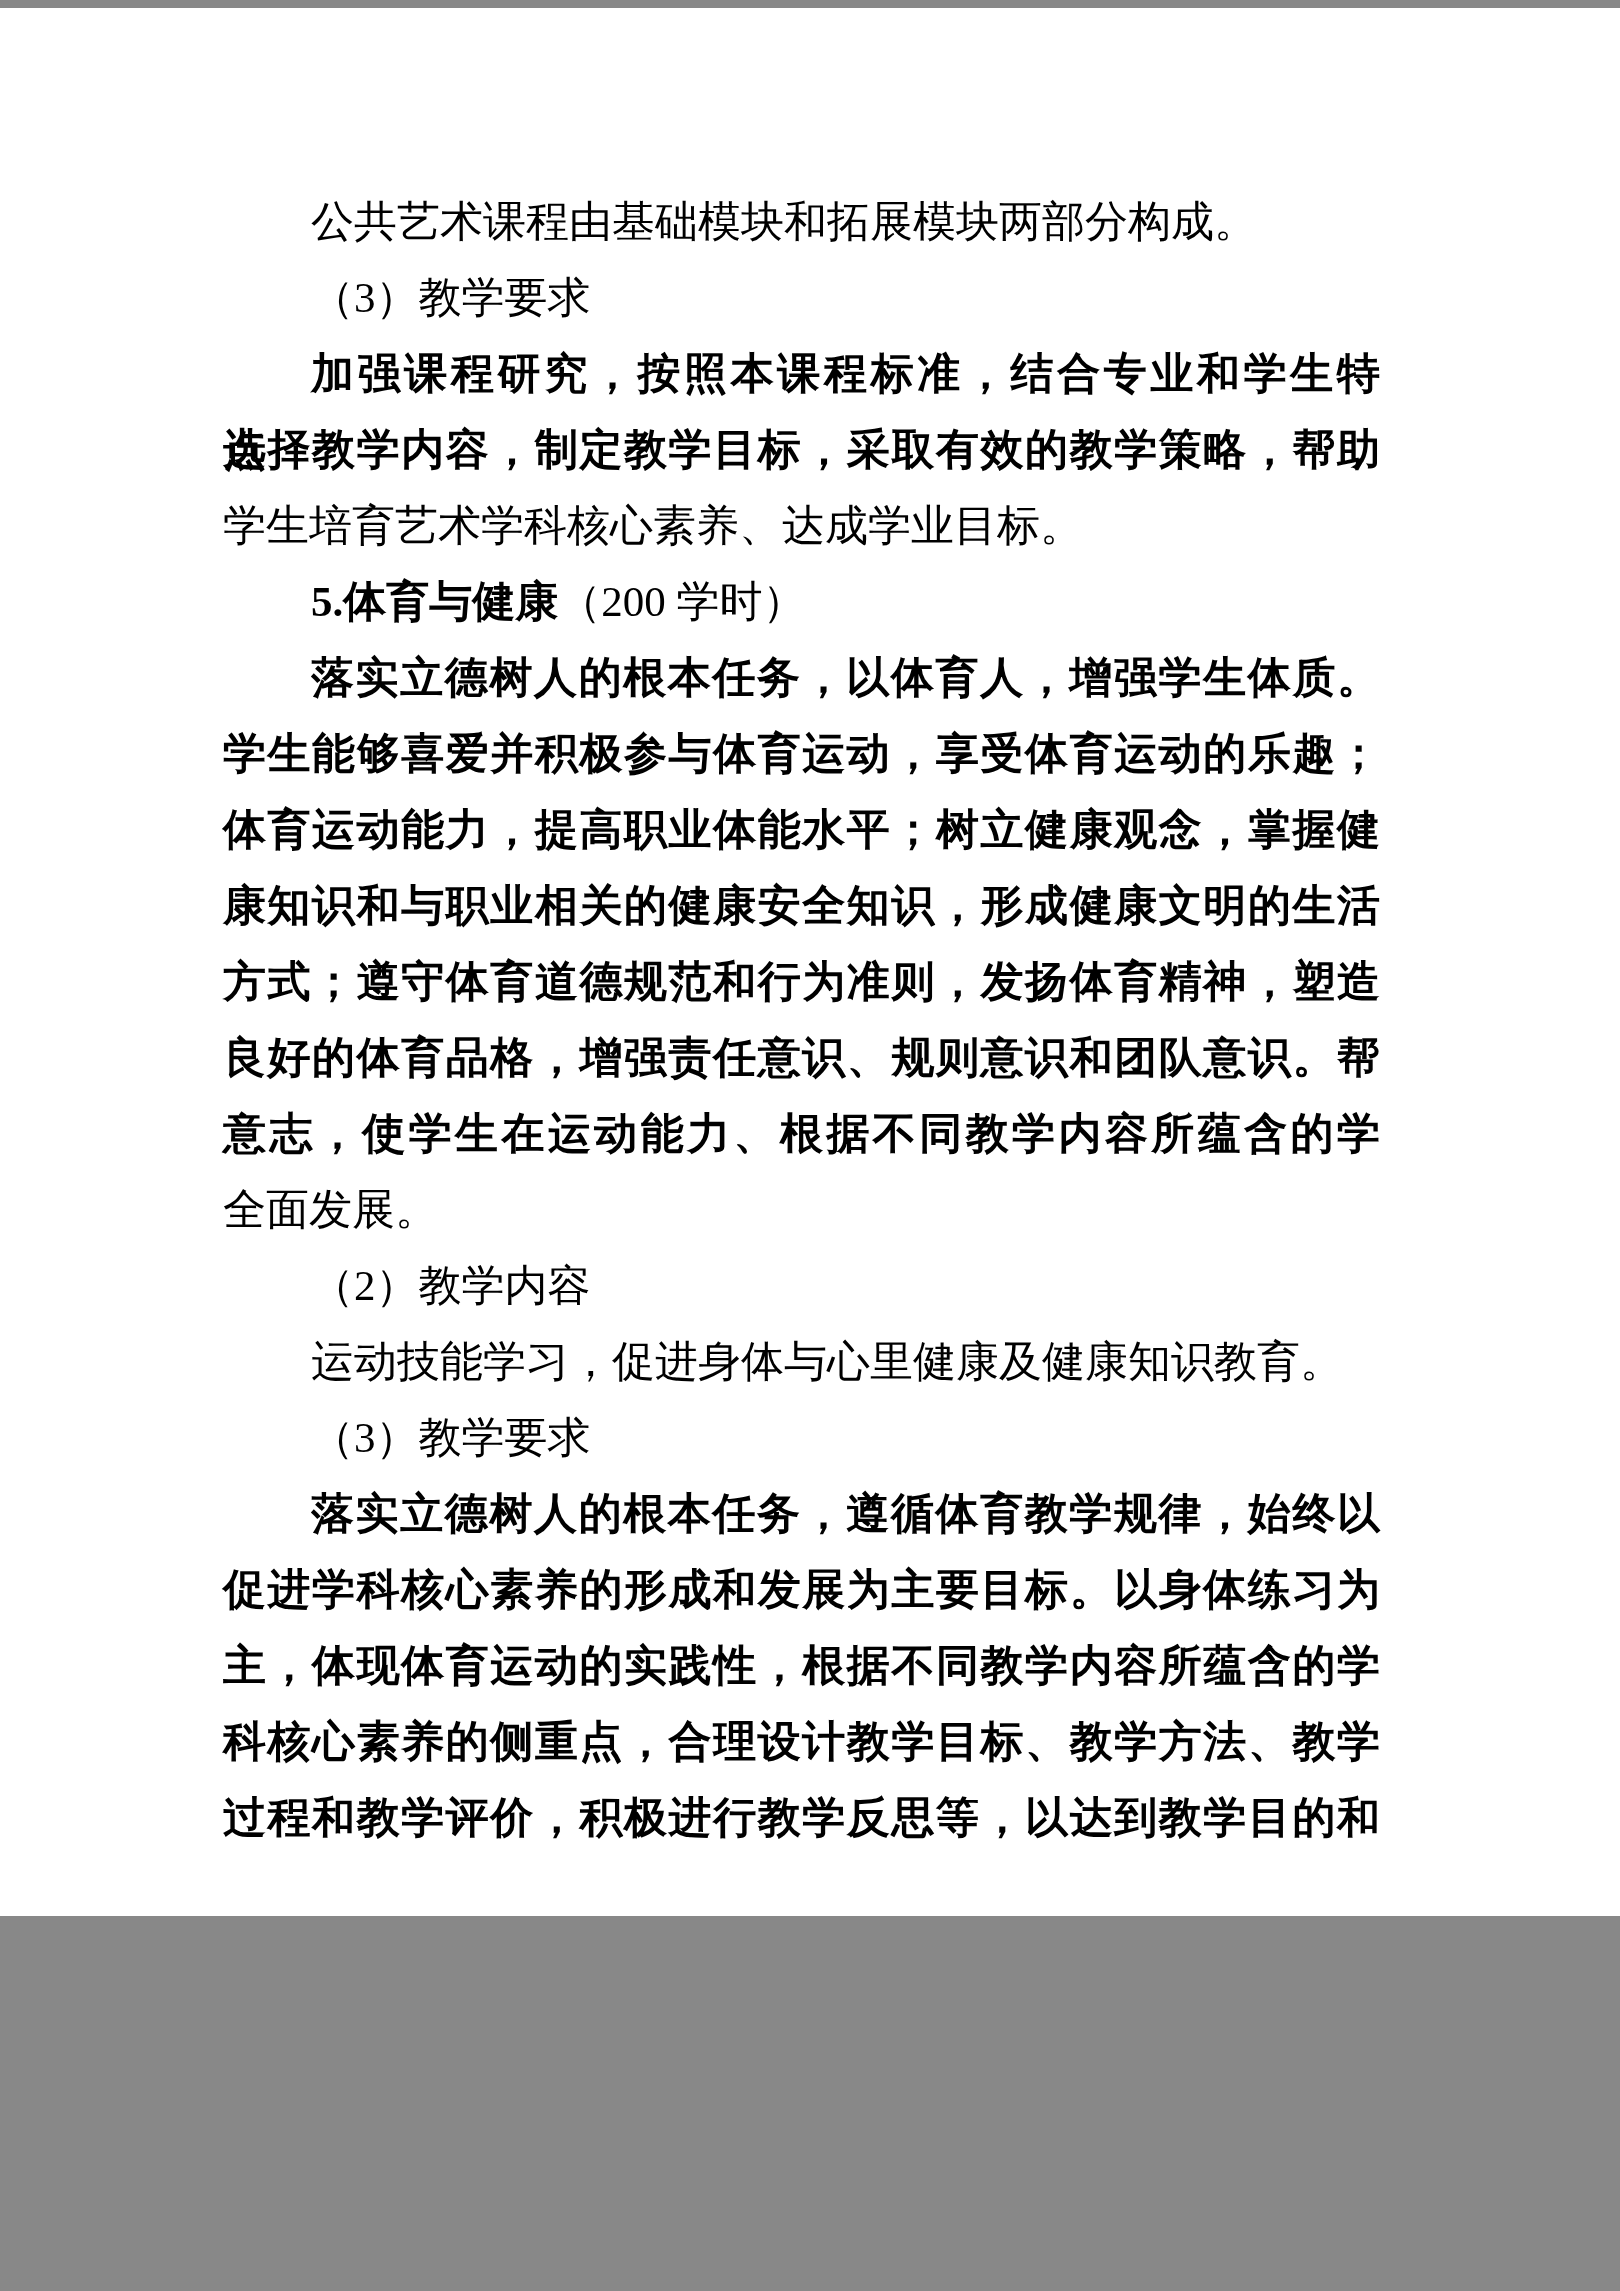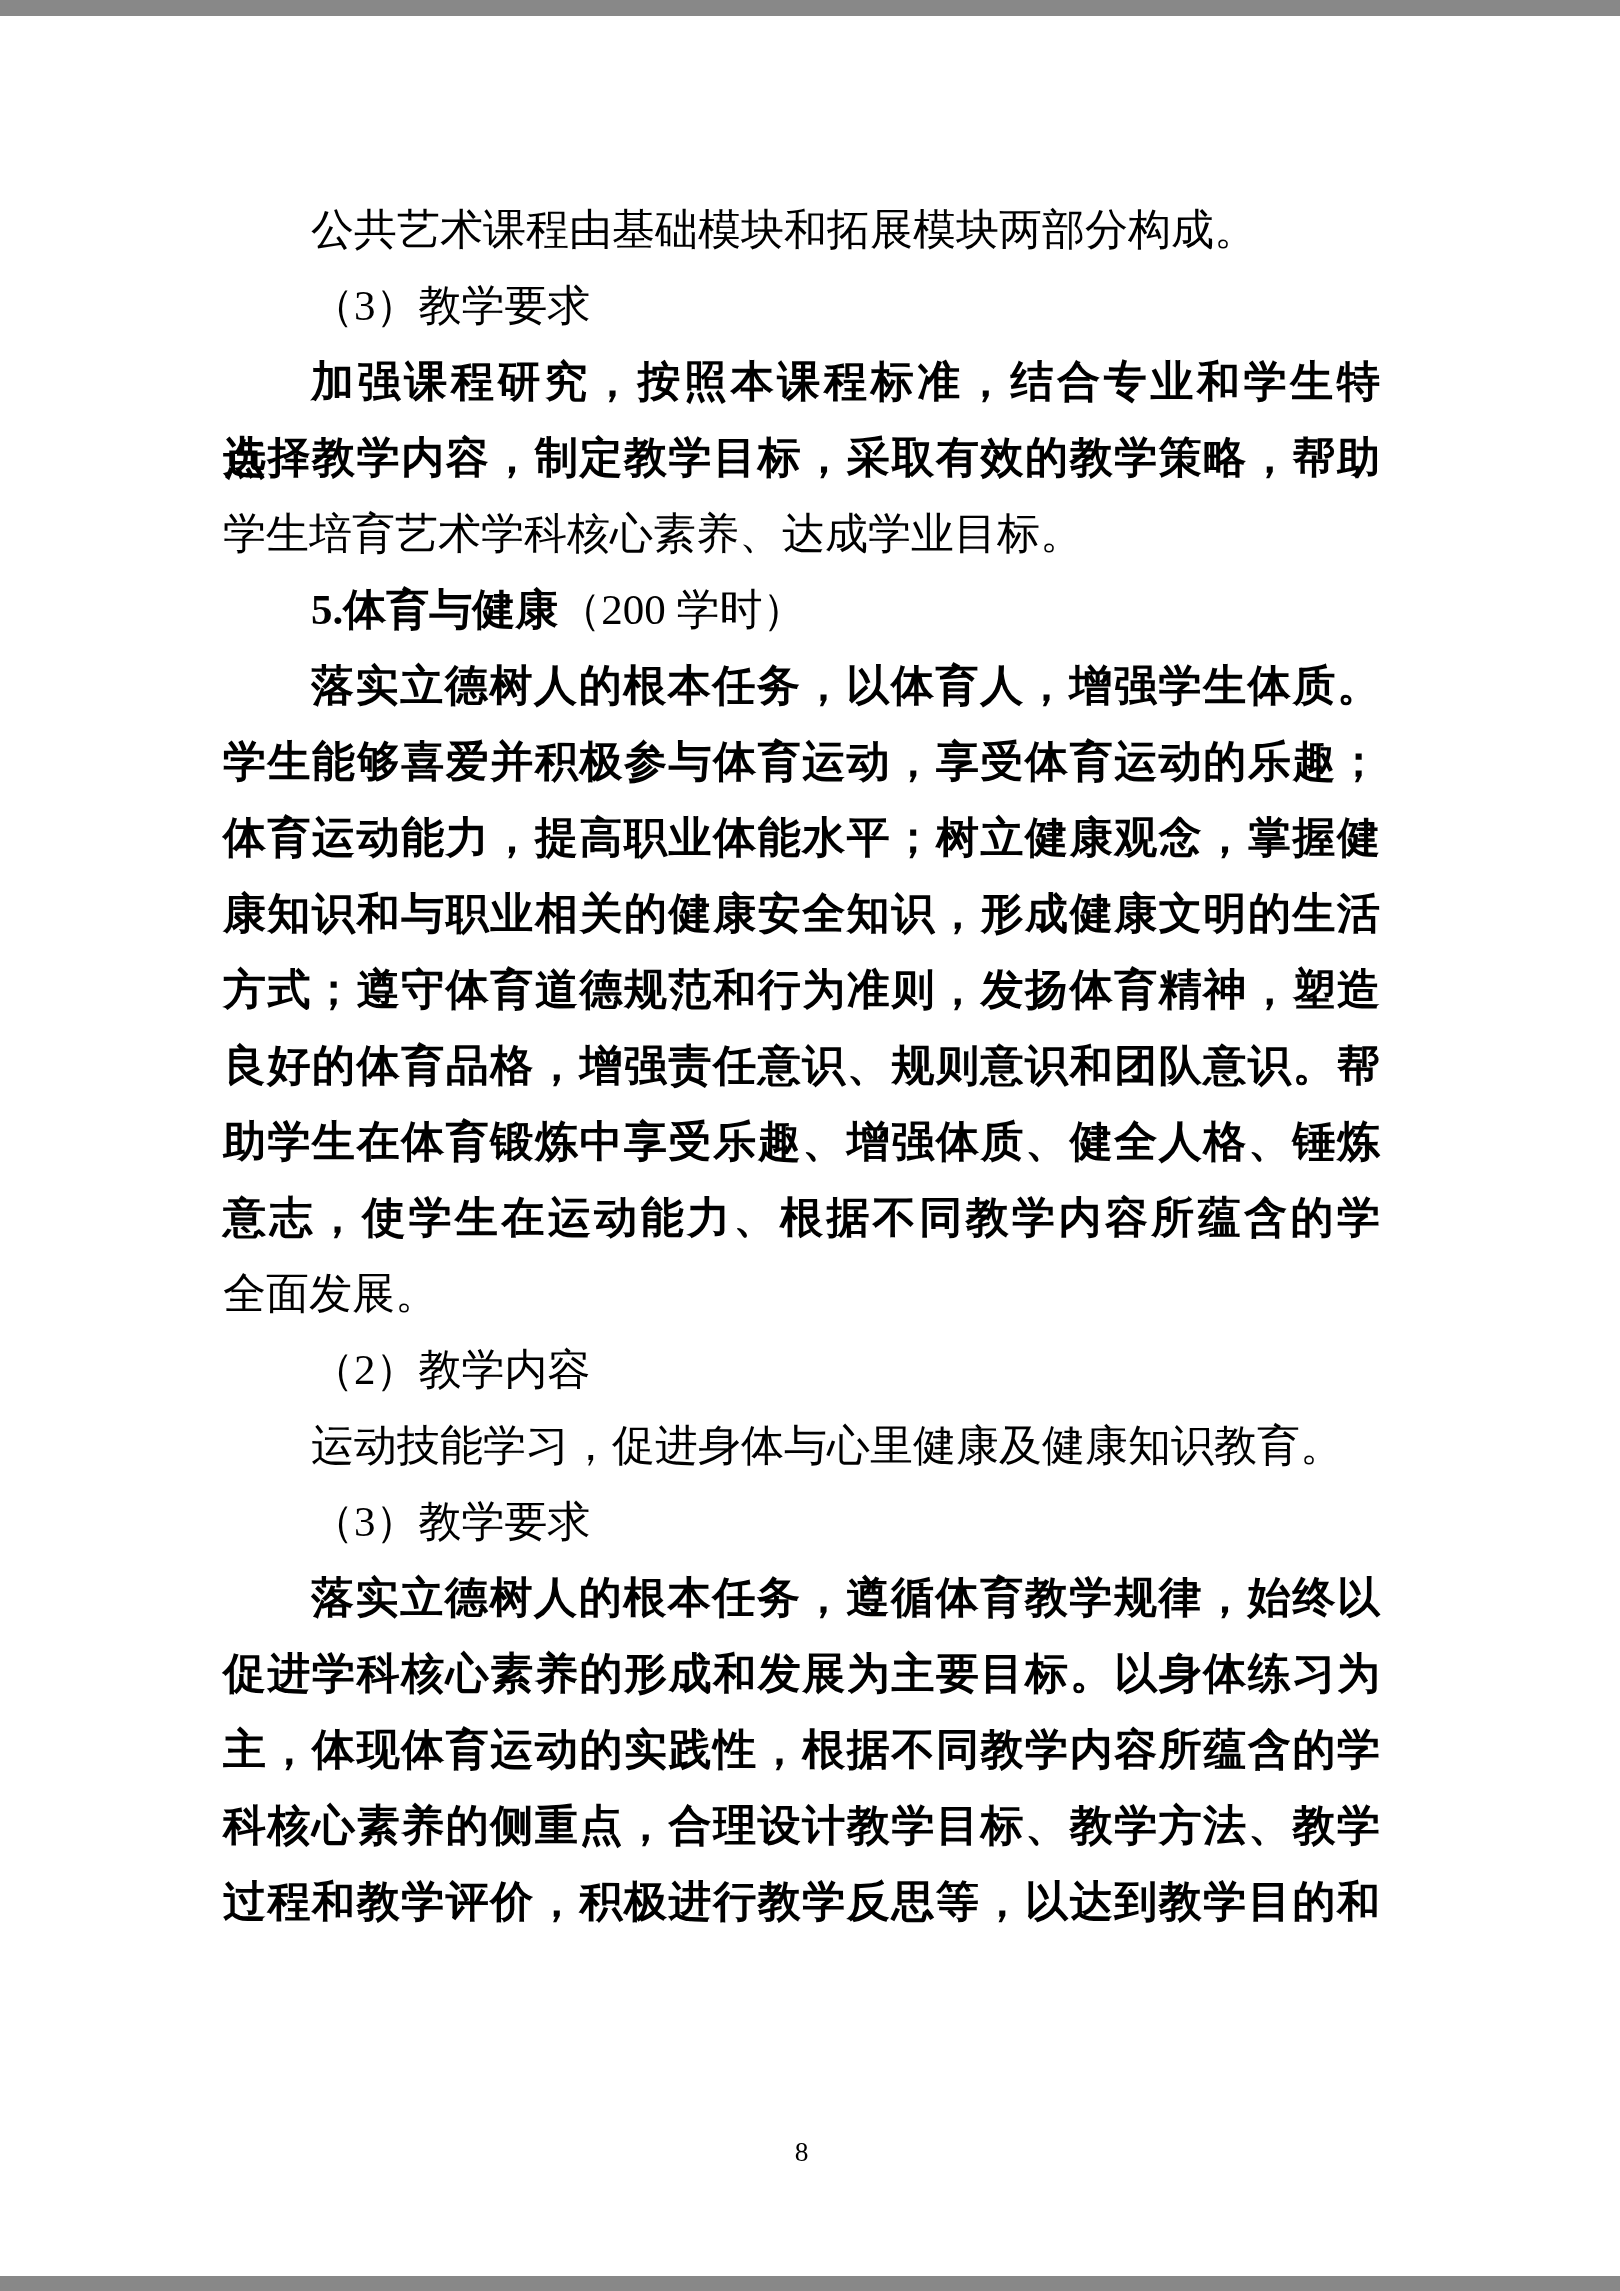--- a/index.html
+++ b/index.html
@@ -1,20 +1,20 @@
 <!DOCTYPE html>
 <html><head>
 <meta charset="utf-8">
 <style>
   html, body { margin: 0; padding: 0; background: #888; }
   .page {
     position: relative;
     width: 1620px;
-    height: 2260px;
-    margin: 16px auto;
+    height: 1908px;
+    margin: 8px auto;
     background: #ffffff;
     color: #000000;
     font-family: "Liberation Serif", "DejaVu Serif", serif;
     overflow: hidden;
   }
   .text-block {
     position: absolute;
     left: 223px;
     top: 176px;
     width: 1157px;
@@ -54,21 +54,20 @@
     <div class="line indent fill">加强课程研究，按照本课程标准，结合专业和学生特点，</div>
     <div class="line fill">选择教学内容，制定教学目标，采取有效的教学策略，帮助</div>
     <div class="line">学生培育艺术学科核心素养、达成学业目标。</div>
     <div class="line indent"><span class="heading-bold">5.体育与健康</span><span>（200 学时）</span></div>
     <div class="line indent fill">落实立德树人的根本任务，以体育人，增强学生体质。</div>
     <div class="line fill">学生能够喜爱并积极参与体育运动，享受体育运动的乐趣；</div>
     <div class="line fill">体育运动能力，提高职业体能水平；树立健康观念，掌握健</div>
     <div class="line fill">康知识和与职业相关的健康安全知识，形成健康文明的生活</div>
     <div class="line fill">方式；遵守体育道德规范和行为准则，发扬体育精神，塑造</div>
     <div class="line fill">良好的体育品格，增强责任意识、规则意识和团队意识。帮</div>
-    <div class="line fill">助学生在体育锻炼中享受乐趣、增强体质、健全人格、锤炼</div>
     <div class="line fill">意志，使学生在运动能力、根据不同教学内容所蕴含的学</div>
     <div class="line">全面发展。</div>
     <div class="line indent">（2）教学内容</div>
     <div class="line indent">运动技能学习，促进身体与心里健康及健康知识教育。</div>
     <div class="line indent">（3）教学要求</div>
     <div class="line indent fill">落实立德树人的根本任务，遵循体育教学规律，始终以</div>
     <div class="line fill">促进学科核心素养的形成和发展为主要目标。以身体练习为</div>
     <div class="line fill">主，体现体育运动的实践性，根据不同教学内容所蕴含的学</div>
     <div class="line fill">科核心素养的侧重点，合理设计教学目标、教学方法、教学</div>
     <div class="line fill">过程和教学评价，积极进行教学反思等，以达到教学目的和</div>

